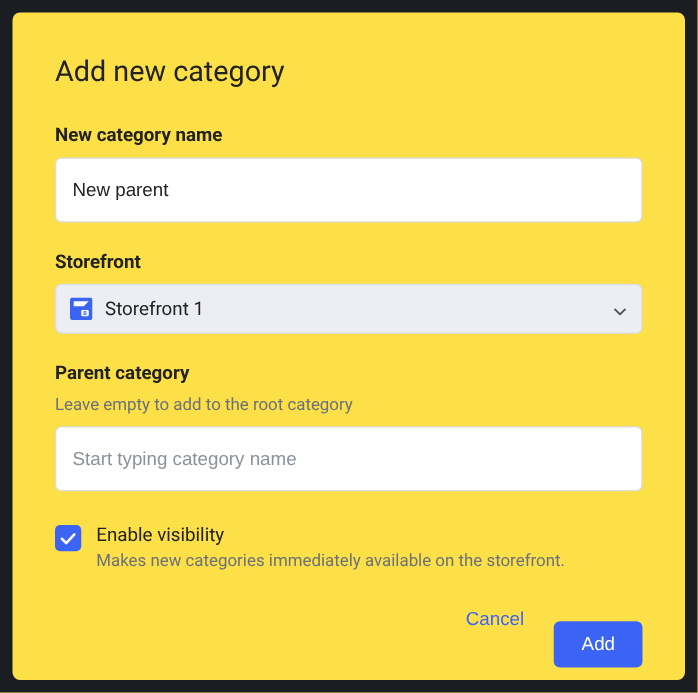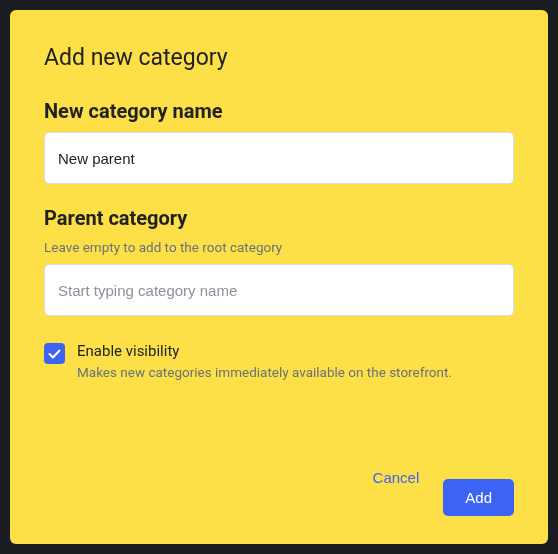--- a/index.html
+++ b/index.html
@@ -22,21 +22,21 @@
       flex-direction: column;
     }
     .modal-title {
       font-size: 23px;
       font-weight: 400;
       color: #222;
       margin-bottom: 28px;
     }
     .field-group { margin-bottom: 22px; }
     .field-label {
-      font-size: 20px;
+      font-size: 15px;
       font-weight: 700;
       color: #222;
       margin-bottom: 9px;
       display: block;
     }
     .field-hint {
       font-size: 13.5px;
       color: #6b717a;
       margin-top: 2px;
       margin-bottom: 9px;
@@ -142,20 +142,41 @@
 
 <div class="modal">
 
   <h1 class="modal-title">Add new category</h1>
 
   <div class="field-group">
     <label class="field-label">New category name</label>
     <input type="text" class="text-input" value="New parent" style="">
   </div>
 
+  <div class="field-group">
+    <label class="field-label">Storefront</label>
+    <div class="select-wrap">
+      <div class="select-input">
+        <span class="storefront-icon">
+          <svg viewBox="0 0 18 18" width="18" height="18">
+            <rect x="0" y="0" width="18" height="18" rx="2" fill="#3c64f4"></rect>
+            <path d="M3 3 L15 3 L11 7 L3 7 Z" fill="#ffffff"></path>
+            <rect x="9" y="10" width="6" height="5" rx="1" fill="#ffffff"></rect>
+            <text x="12" y="14" font-size="4.5" font-weight="bold" fill="#3c64f4" text-anchor="middle">B</text>
+          </svg>
+        </span>
+        <span>Storefront 1</span>
+      </div>
+      <span class="select-caret">
+        <svg width="10" height="6" viewBox="0 0 10 6">
+          <path d="M1 1 L5 5 L9 1" stroke="#4a4f58" stroke-width="1.5" fill="none" stroke-linecap="round" stroke-linejoin="round"></path>
+        </svg>
+      </span>
+    </div>
+  </div>
 
   <div class="field-group">
     <label class="field-label">Parent category</label>
     <div class="field-hint">Leave empty to add to the root category</div>
     <input type="text" class="text-input" placeholder="Start typing category name" style="">
   </div>
 
   <div class="checkbox-row">
     <div class="checkbox-box">
       <svg width="13" height="10" viewBox="0 0 13 10">

